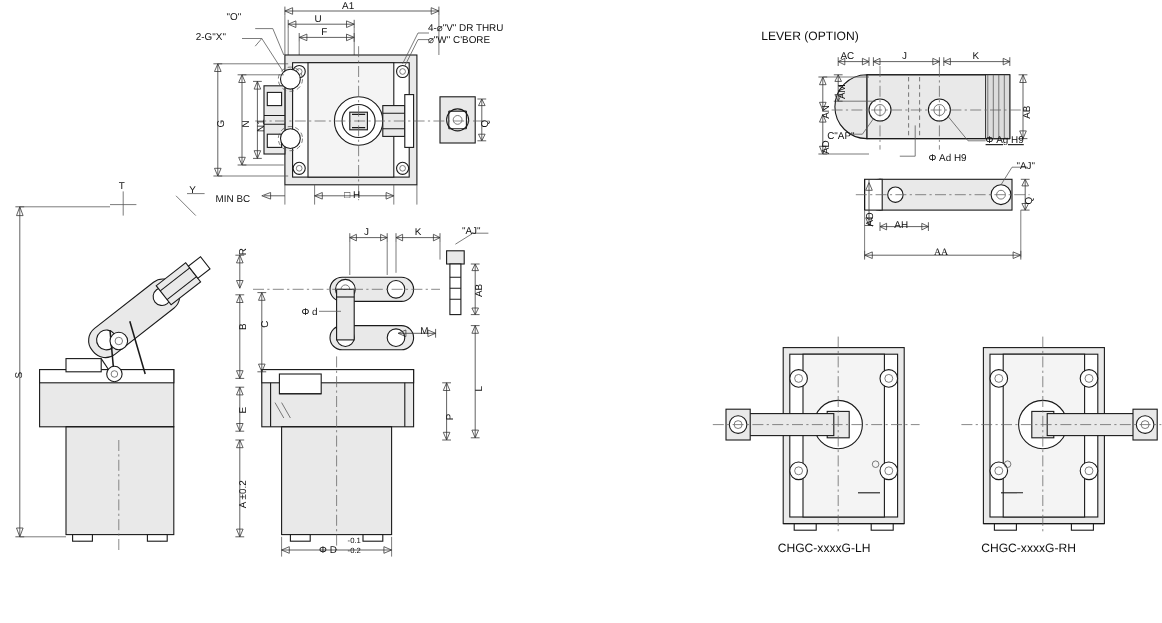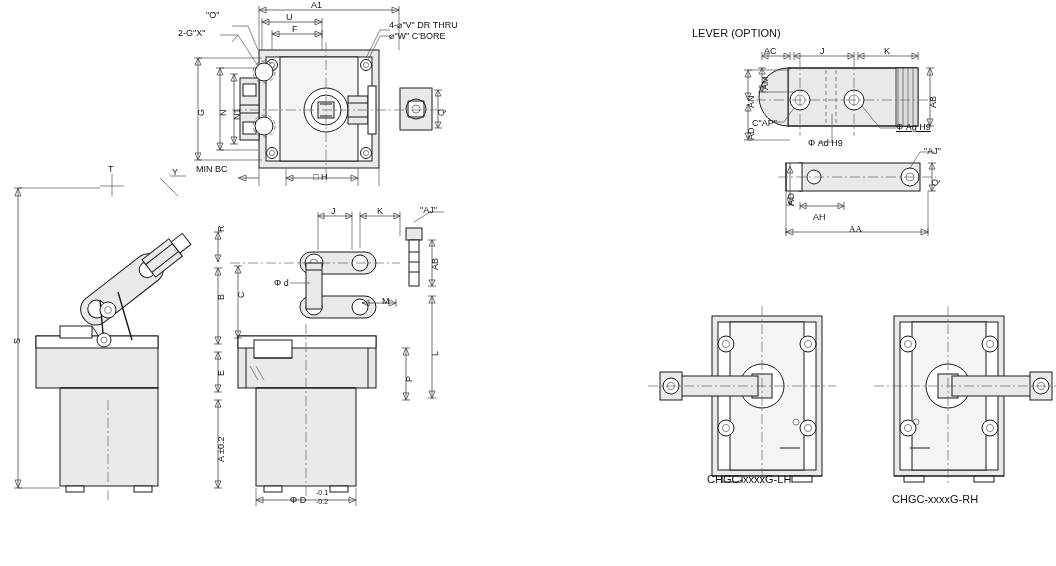--- a/index.html
+++ b/index.html
@@ -420,21 +420,21 @@
   <div class="lbl" style="left:286px; top:12px;">U</div>
   <div class="lbl" style="left:292px; top:24px;">F</div>
   <div class="lbl" style="left:206px; top:10px;">"O"</div>
   <div class="lbl" style="left:178px; top:28px;">2-G"X"</div>
   <div class="lbl" style="left:389px; top:20px;">4-⌀"V" DR THRU</div>
   <div class="lbl" style="left:389px; top:31px;">⌀"W" C'BORE</div>
   <div class="lbl rot" style="left:196px; top:116px;">G</div>
   <div class="lbl rot" style="left:218px; top:116px;">N</div>
   <div class="lbl rot" style="left:232px; top:120px;">N1</div>
   <div class="lbl rot" style="left:436px; top:116px;">Q</div>
-  <div class="lbl" style="left:196px; top:164px;">MIN BC</div>
+  <div class="lbl" style="left:196px; top:176px;">MIN BC</div>
   <div class="lbl" style="left:313px; top:172px;">□ H</div>
 
   <div class="lbl" style="left:108px; top:164px;">T</div>
   <div class="lbl" style="left:172px; top:167px;">Y</div>
   <div class="lbl rot" style="left:12px; top:344px;">S</div>
 
   <div class="lbl rot" style="left:216px; top:232px;">R</div>
   <div class="lbl rot" style="left:216px; top:300px;">B</div>
   <div class="lbl rot" style="left:236px; top:298px;">C</div>
   <div class="lbl rot" style="left:216px; top:376px;">E</div>
@@ -453,24 +453,24 @@
 
   <div class="lbl big" style="left:692px; top:28px;">LEVER (OPTION)</div>
   <div class="lbl" style="left:764px; top:46px;">AC</div>
   <div class="lbl" style="left:820px; top:46px;">J</div>
   <div class="lbl" style="left:884px; top:46px;">K</div>
   <div class="lbl rot" style="left:760px; top:90px;">AM</div>
   <div class="lbl rot" style="left:746px; top:108px;">AN</div>
   <div class="lbl rot" style="left:746px; top:140px;">AD</div>
   <div class="lbl rot" style="left:928px; top:108px;">AB</div>
   <div class="lbl" style="left:752px; top:118px;">C"AP"</div>
-  <div class="lbl" style="left:808px; top:138px;">Φ Ad  H9</div>
+  <div class="lbl" style="left:844px; top:138px;">Φ Ad  H9</div>
   <div class="lbl" style="left:896px; top:122px;text-decoration:underline;">Φ Ag  H9</div>
   <div class="lbl" style="left:924px; top:146px;">"AJ"</div>
   <div class="lbl rot" style="left:930px; top:186px;">Q</div>
   <div class="lbl rot" style="left:786px; top:206px;">AO</div>
-  <div class="lbl" style="left:813px; top:212px;">AH</div>
+  <div class="lbl" style="left:813px; top:199px;">AH</div>
   <div class="lbl" style="left:849px; top:224px;font-family:Liberation Serif, serif;">AA</div>
 
-  <div class="lbl big" style="left:707px; top:474px;">CHGC-xxxxG-LH</div>
+  <div class="lbl big" style="left:707px; top:494px;">CHGC-xxxxG-LH</div>
   <div class="lbl big" style="left:892px; top:494px;">CHGC-xxxxG-RH</div>
 
 </div>
 
 </body></html>

